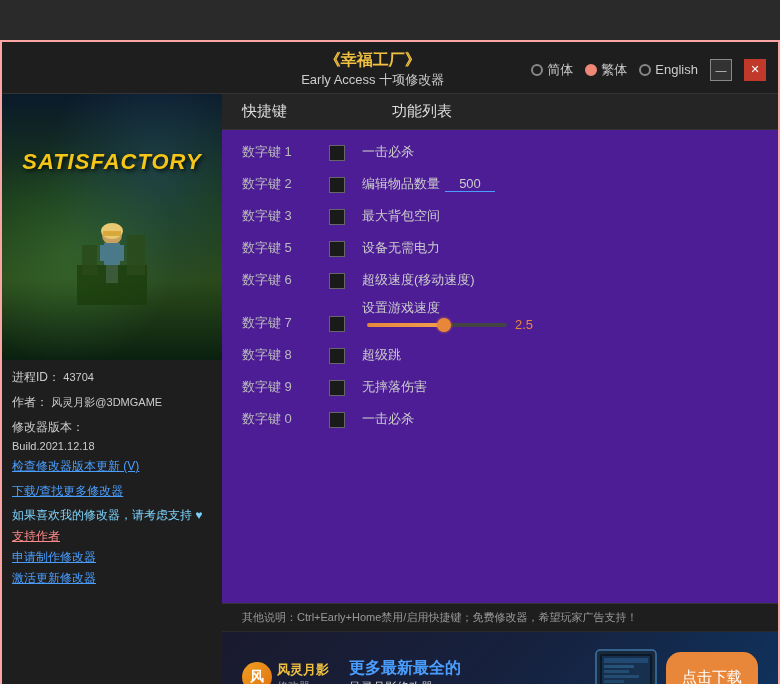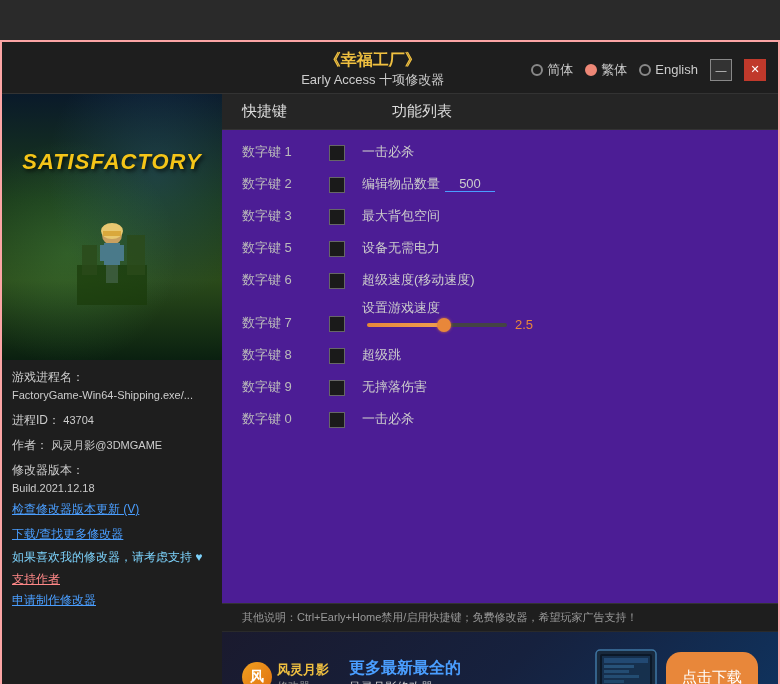--- a/index.html
+++ b/index.html
@@ -434,40 +434,37 @@
             <rect x="34" y="80" width="7" height="18" fill="#3a5a3a"></rect>
 
             <ellipse cx="35" cy="46" rx="11" ry="8" fill="#e8c870"></ellipse>
             <rect x="26" y="46" width="18" height="5" fill="#d4a030" opacity="0.8"></rect>
           </svg>
         </div>
       </div>
 
       <div class="info-section">
         <div class="info-block">
-          <span class="info-label">游戏进程名：</span>
-          <div class="info-value">FactoryGame-Win64-Shipping.exe/...</div>
-        </div>
-        <div class="info-block">
           <span class="info-label">进程ID：</span>
           <span class="info-value">43704</span>
         </div>
         <div class="info-block">
           <span class="info-label">作者：</span>
           <span class="info-value">风灵月影@3DMGAME</span>
         </div>
         <div class="info-block">
           <span class="info-label">修改器版本：</span>
           <div class="info-value">Build.2021.12.18</div>
           <a class="link-text">检查修改器版本更新 (V)</a>
         </div>
         <a class="link-text">下载/查找更多修改器</a>
         <div style="font-size:12px; color:#7dd3fc; margin-top:4px;">如果喜欢我的修改器，请考虑支持 ♥</div>
         <a class="link-text link-pink">支持作者</a>
         <a class="link-text">申请制作修改器</a>
+        <a class="link-text">激活更新修改器</a>
       </div>
     </div>
 
     <div class="right-panel">
       <div class="header-row">
         <div class="col-header col-header-key">快捷键</div>
         <div class="col-header col-header-func">功能列表</div>
       </div>
 
       <div class="features-list">

